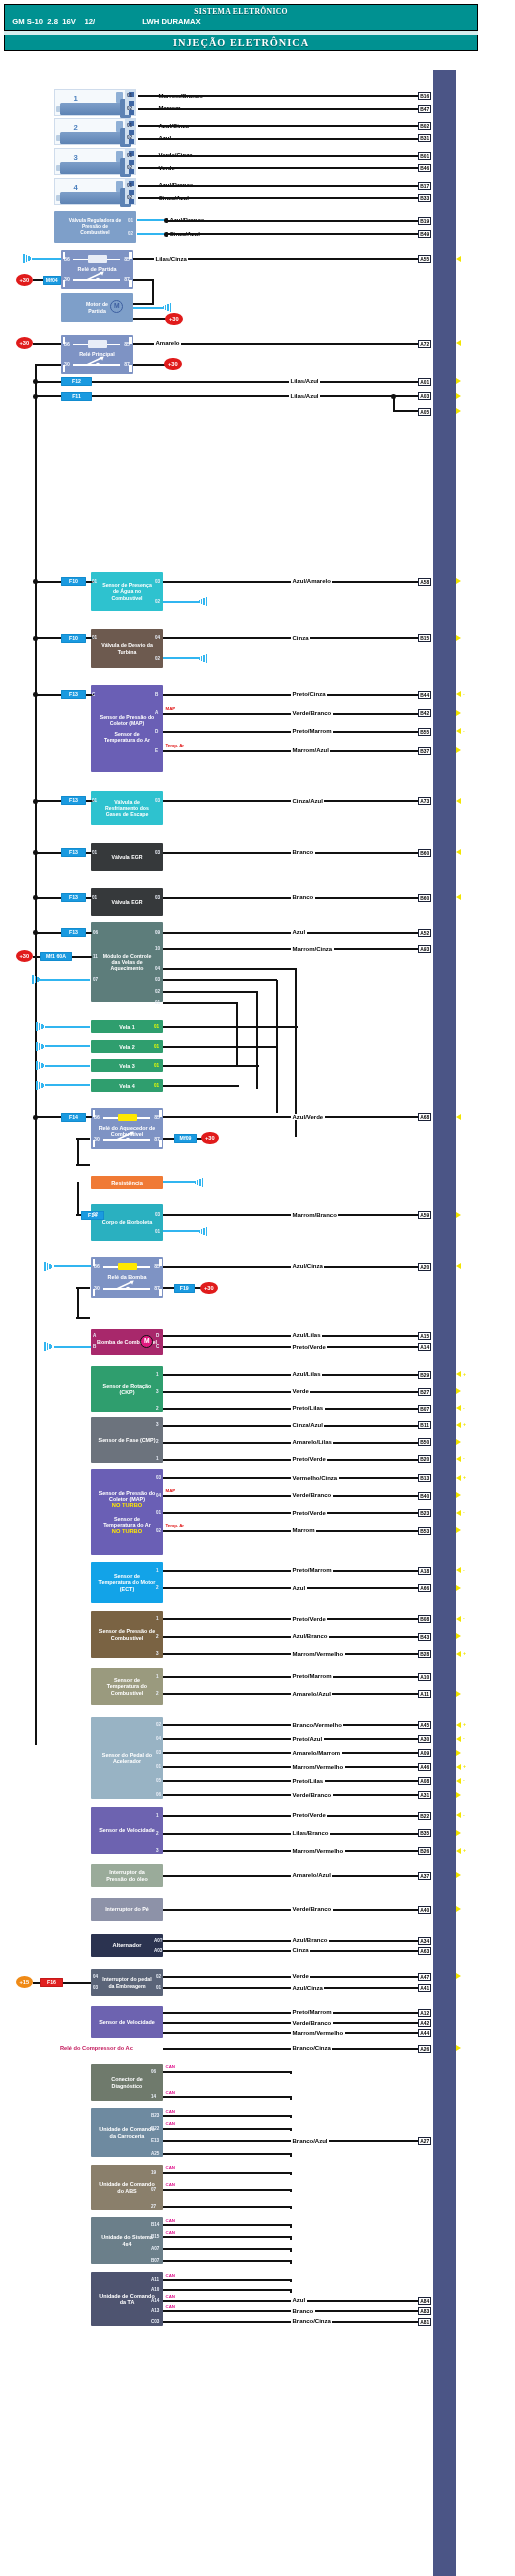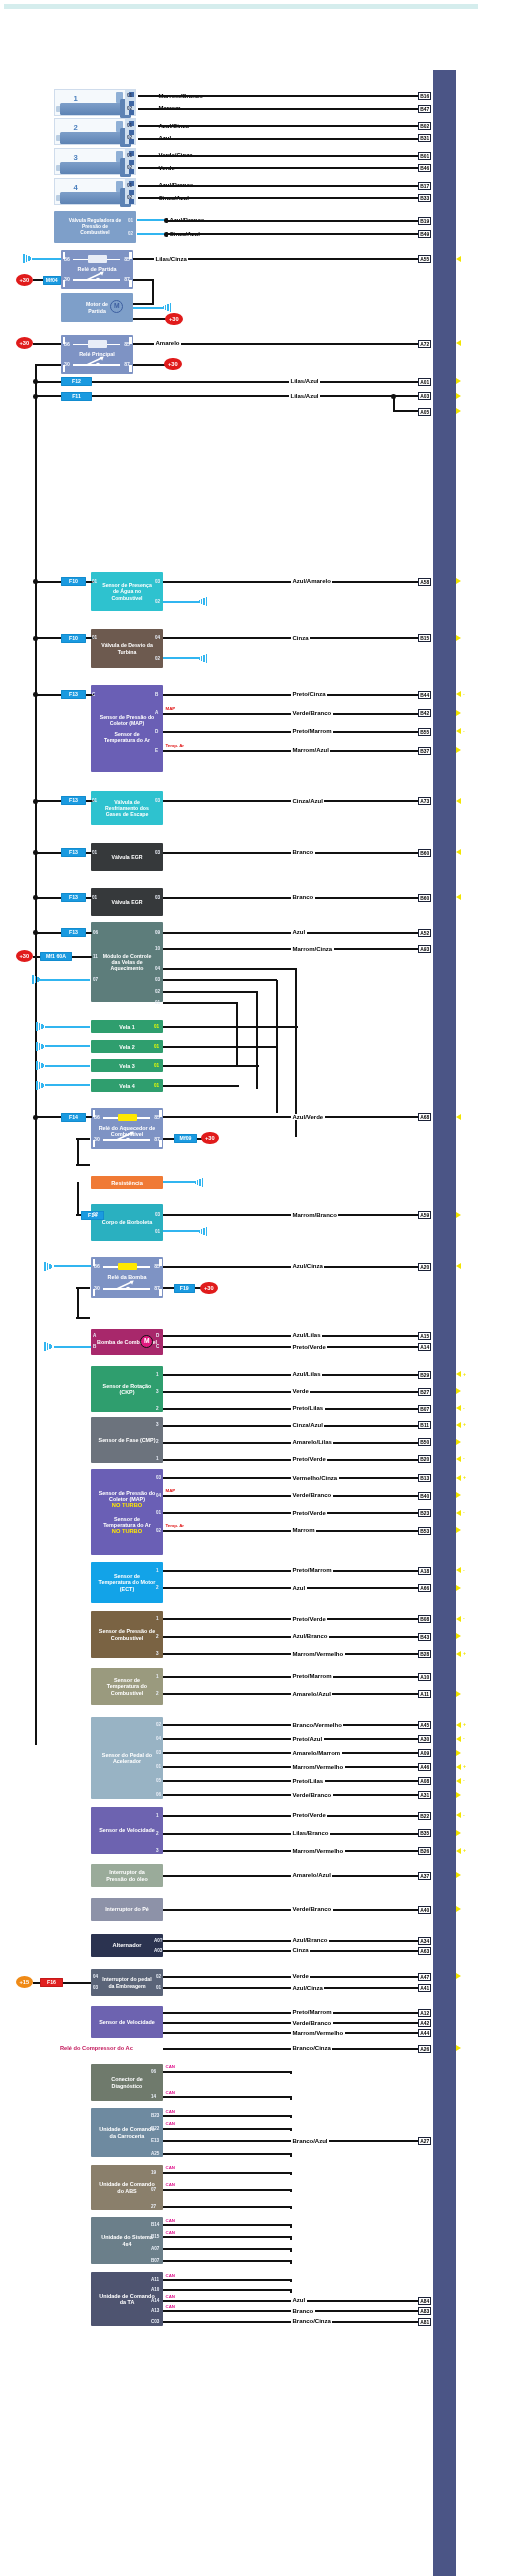--- a/index.html
+++ b/index.html
@@ -146,21 +146,29 @@
     background:#fff; padding:0 0.5px; line-height:5.2px;
   }
   .tag.can { color:#e0128c; }
 
   .relcomp-label { position:absolute; font-size:5.7px; font-weight:bold; color:#c2185b; }
 </style>
 </head>
 <body>
 
 <div id="header-block">
+  <div class="hdr-box">
+    <div class="hdr-title">SISTEMA ELETRÔNICO</div>
+    <div class="hdr-row">
+      <div class="hdr-left">GM S-10  2.8  16V    12/</div>
+      <div class="hdr-right">LWH DURAMAX</div>
+    </div>
+  </div>
   <div class="hdr-strip"></div>
+  <div class="banner">INJEÇÃO ELETRÔNICA</div>
 </div>
 
 <div id="ecu-bar"></div>
 
 <div class="layer" id="diagram">
     <div class="inj" style="left:54px;top:89px;width:82px;height:27px;">
       <div class="num" style="">1</div>
       <div class="tipc" style=""></div>
       <div class="body" style=""></div>
       <div class="stem" style=""></div>

